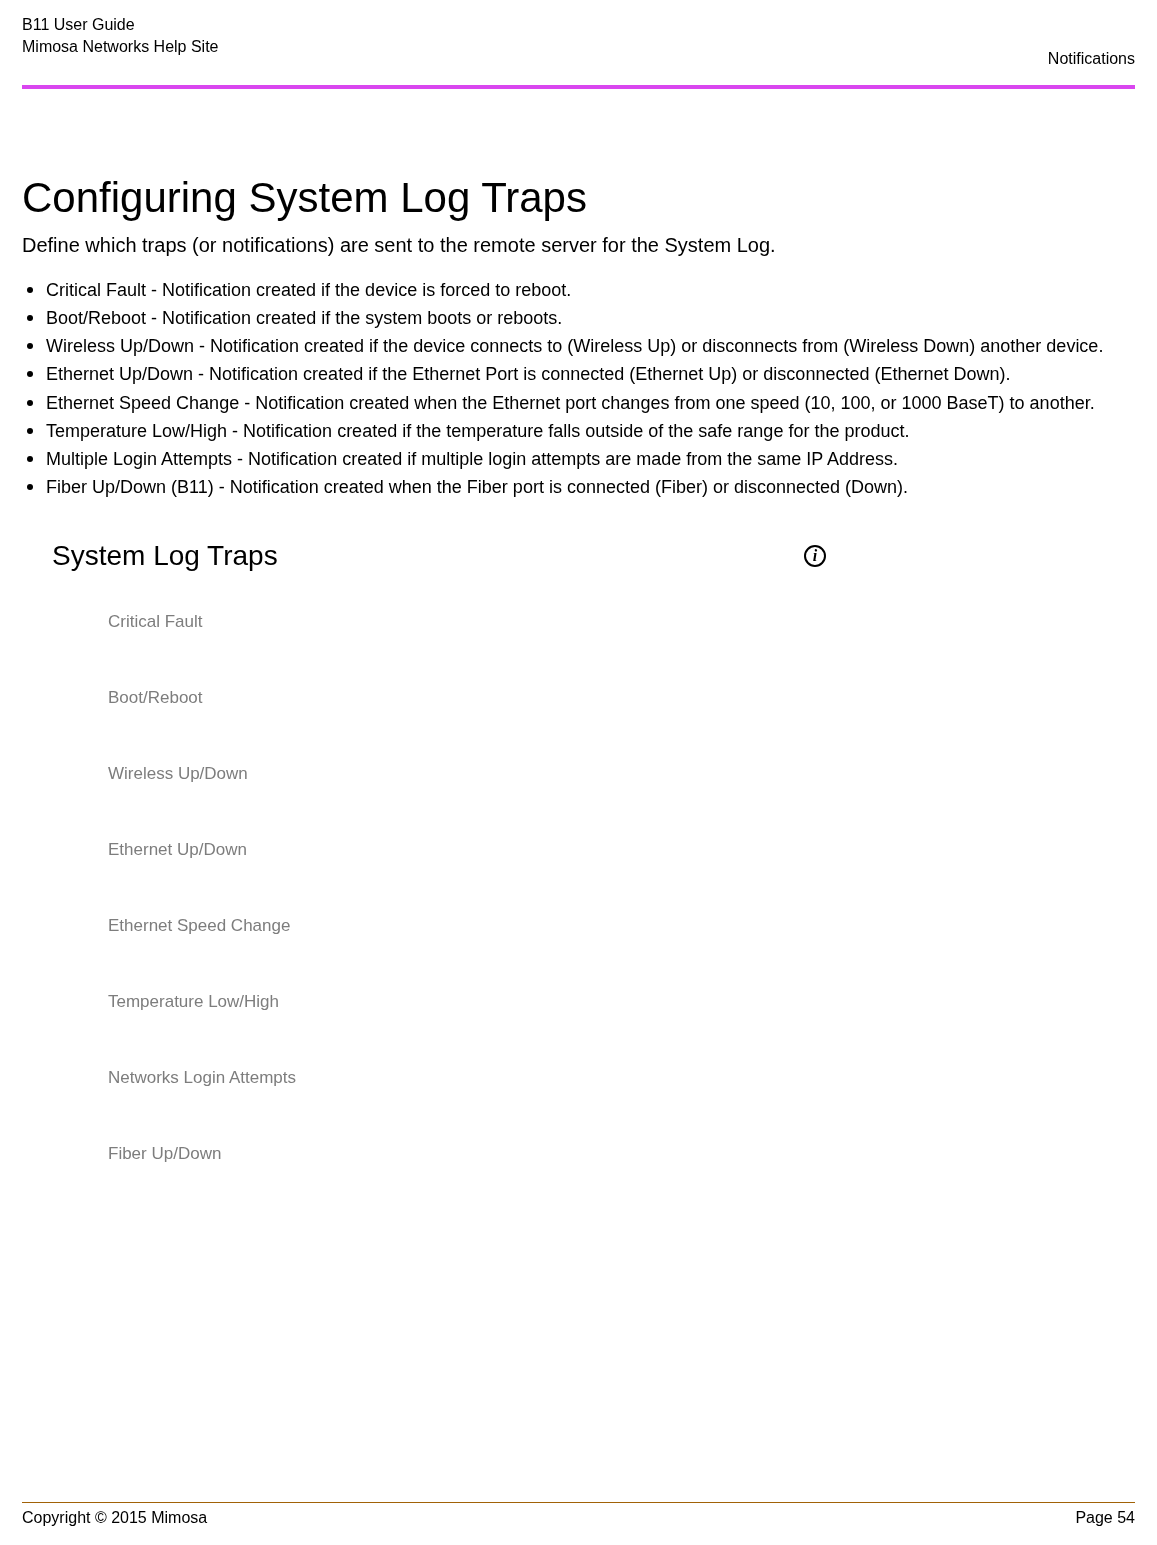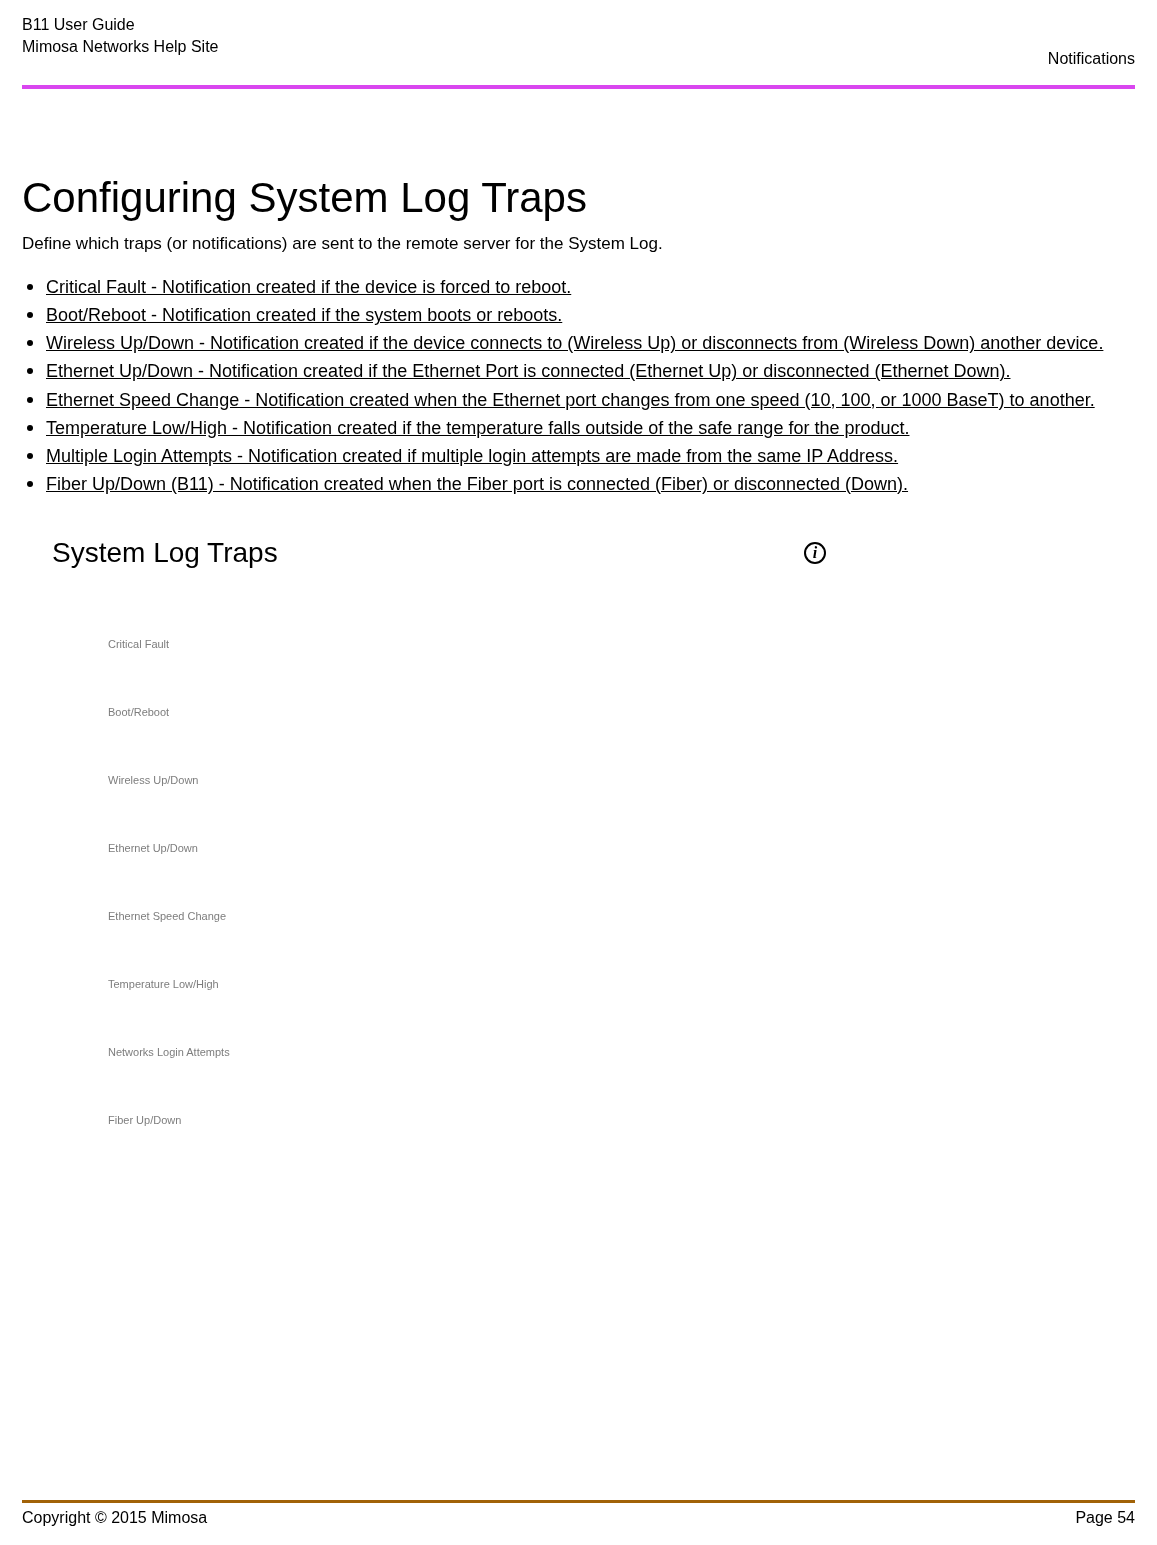--- a/index.html
+++ b/index.html
@@ -39,29 +39,28 @@
     }
     .content {
       padding-top: 85px;
     }
     .title {
       font-size: 42px;
       font-weight: normal;
       margin-bottom: 12px;
     }
     .intro {
-      font-size: 17px;
+      font-size: 20px;
       margin-bottom: 20px;
     }
     .bullets {
       list-style: none;
       padding-left: 2px;
       font-size: 18px;
       line-height: 1.45;
-      text-decoration: underline;
     }
     .bullets li {
       position: relative;
       padding-left: 22px;
       margin-bottom: 2px;
     }
     .bullets li::before {
       content: "";
       position: absolute;
       left: 3px;
@@ -103,32 +102,31 @@
       font-size: 16px;
       font-style: italic;
       line-height: 1;
     }
     .trap-list {
       padding-left: 56px;
       padding-top: 40px;
     }
     .trap-item {
       font-family: Arial, Helvetica, sans-serif;
-      font-size: 11px;
+      font-size: 17px;
       color: #7d7d7d;
       margin-bottom: 56px;
-      margin-top: 29px;
     }
     .footer-block {
       position: absolute;
       left: 22px;
       right: 22px;
       bottom: 18px;
       font-size: 16px;
-      border-top: 3px solid #a16207;
+      border-top: 1px solid #a16207;
       padding-top: 6px;
       display: flex;
       justify-content: space-between;
     }
   </style>
 </head>
 <body>
 
 <div class="page">
   <div class="header-block">

